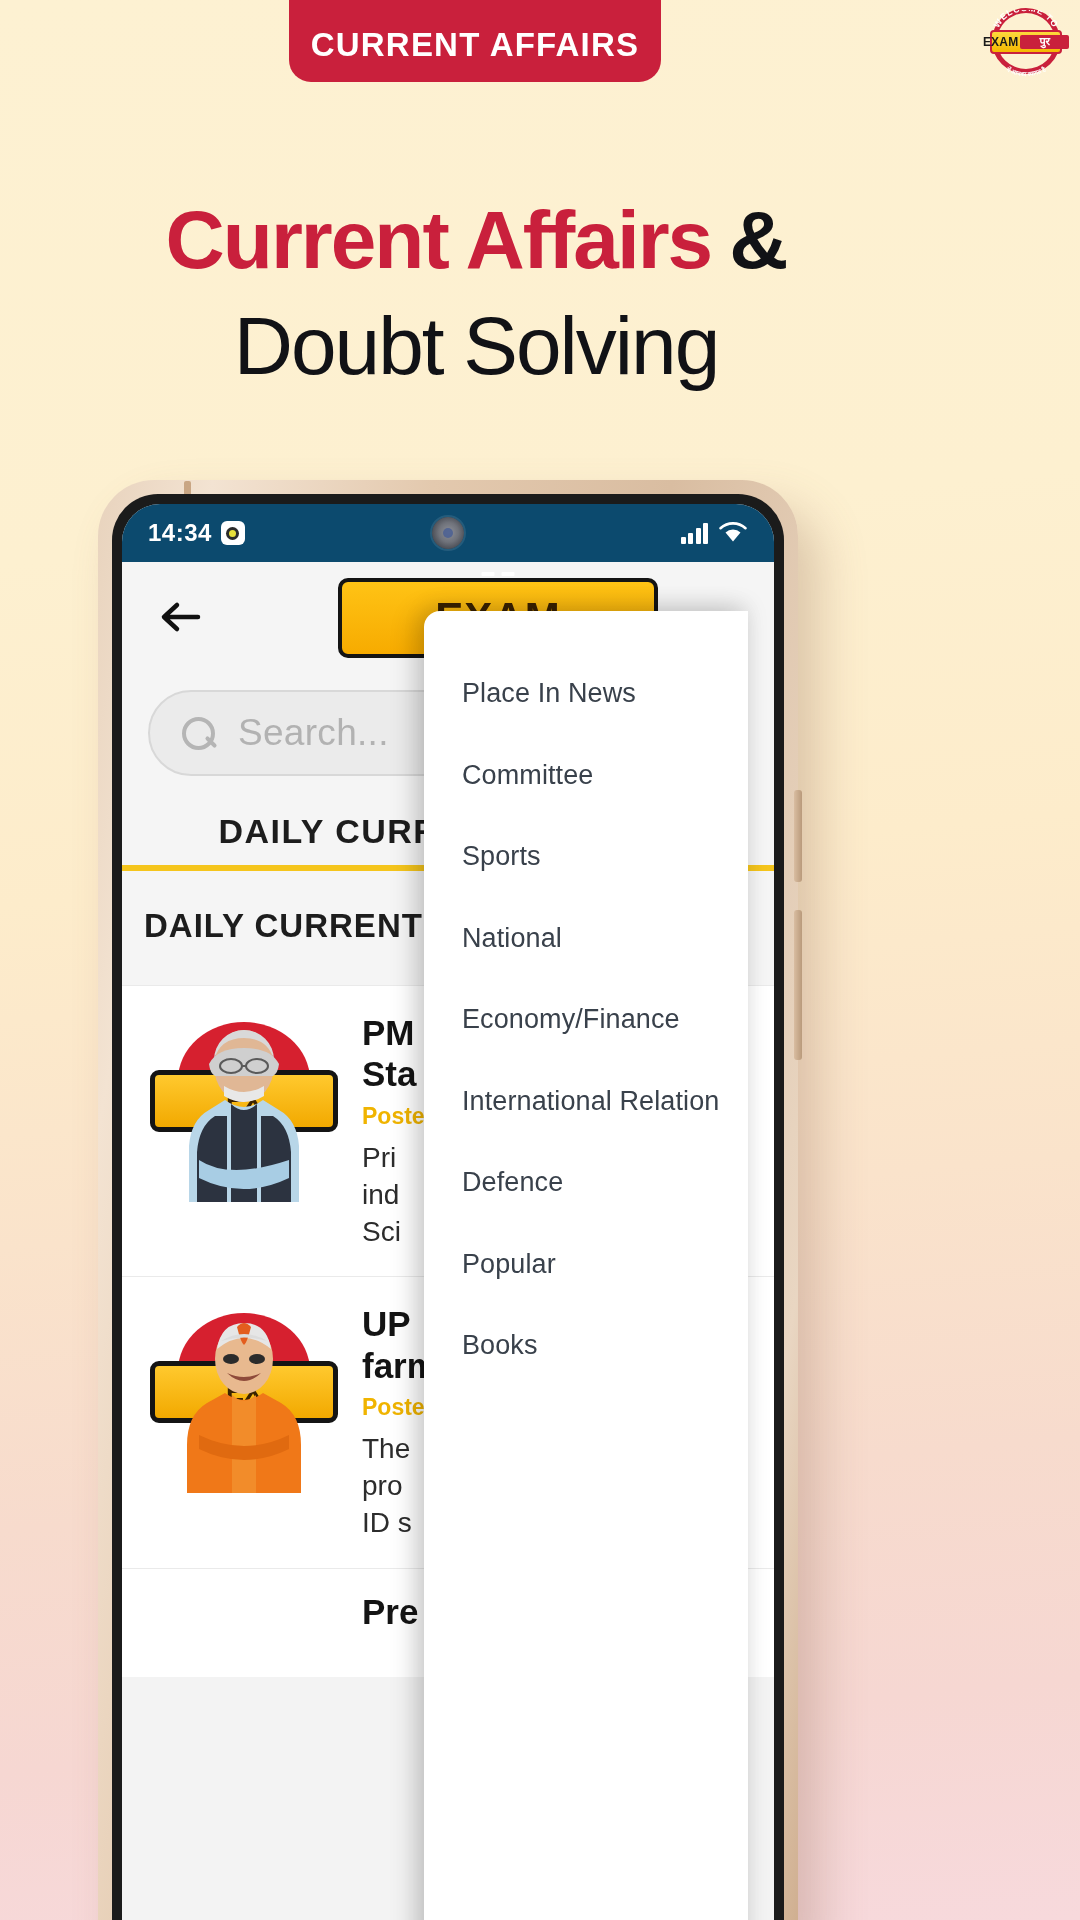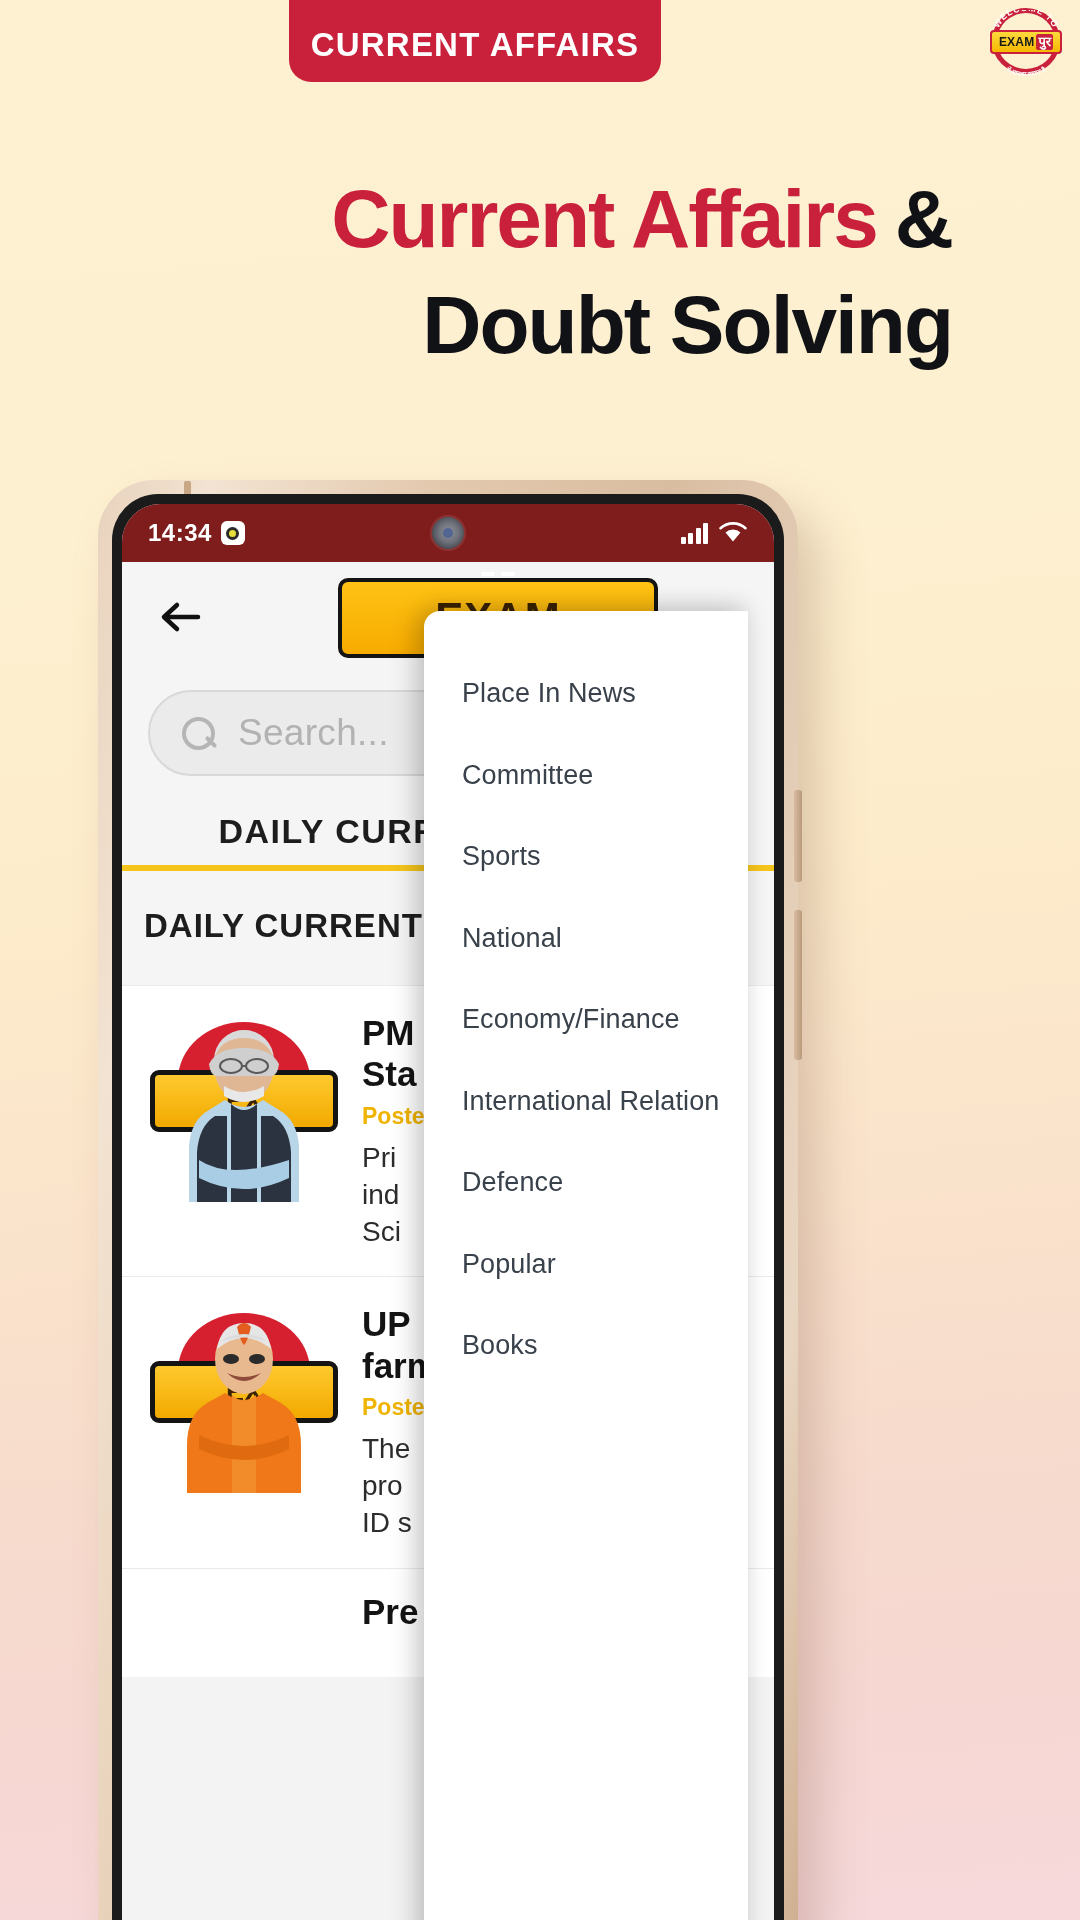--- a/index.html
+++ b/index.html
@@ -46,35 +46,35 @@
   }
   .badge-plate{
     position:absolute; left:2px; top:24px;
     width:72px; height:24px;
     background:linear-gradient(180deg,#fdd93d,#f5b800);
     border:2px solid #c9203c; border-radius:4px;
     display:flex; align-items:center; justify-content:center; gap:2px;
   }
   .badge-plate .exam{ font-size:12px; font-weight:bold; color:#1a1a1a; letter-spacing:.2px;}
   .badge-plate .pur{
-    font-size:13px; font-weight:bold; color:#ffffff; background:#c9203c;
-    padding:1px 2px; border-radius:2px; line-height:1.05;
+    font-size:11px; font-weight:bold; color:#ffffff; background:#c9203c;
+    padding:1px 19px; border-radius:2px; line-height:1.05;
   }
 
   
   .headline{
-    position:absolute; left:0; top:178px; width:952px;
-    text-align:right;
+    position:absolute; left:0; top:199px; width:952px;
+    text-align:center;
   }
   .headline .line1{
     font-size:82px; font-weight:bold; line-height:1.0;
     letter-spacing:-2px; white-space:nowrap;
   }
   .headline .line2{
-    font-size:82px; font-weight:bold; line-height:1.0;
+    font-size:82px; font-weight:normal; line-height:1.0;
     letter-spacing:-2px; margin-top:24px; color:#111216; white-space:nowrap;
   }
   .hl-red{ color:#c9203c; }
   .hl-black{ color:#111216; }
 
   
   .phone{
     position:absolute; left:98px; top:480px;
     width:700px; height:1460px;
   }
@@ -101,21 +101,21 @@
     background:#1b1b1b; border-radius:46px 46px 0 0;
   }
   .phone-screen{
     position:absolute; left:10px; top:10px; right:10px; bottom:0;
     background:#f3f3f3; border-radius:38px 38px 0 0;
     overflow:hidden;
   }
 
   
   .statusbar{
-    position:relative; height:58px; background:#7f1d1d;
+    position:relative; height:58px; background:#0c4a6e;
     display:flex; align-items:center; padding:0 26px;
   }
   .sb-time{ color:#fff; font-size:24px; font-weight:bold; letter-spacing:.5px; }
   .sb-noti{
     width:24px;height:24px;margin-left:9px;border-radius:6px;background:#fff;
     display:flex;align-items:center;justify-content:center;
   }
   .sb-noti i{ width:13px;height:13px;border-radius:50%;background:#2b2b2b;display:block;position:relative; }
   .sb-noti i::after{ content:""; position:absolute; left:3px; top:3px; width:7px;height:7px;border-radius:50%;background:#e8e03a;}
   .sb-punch{

